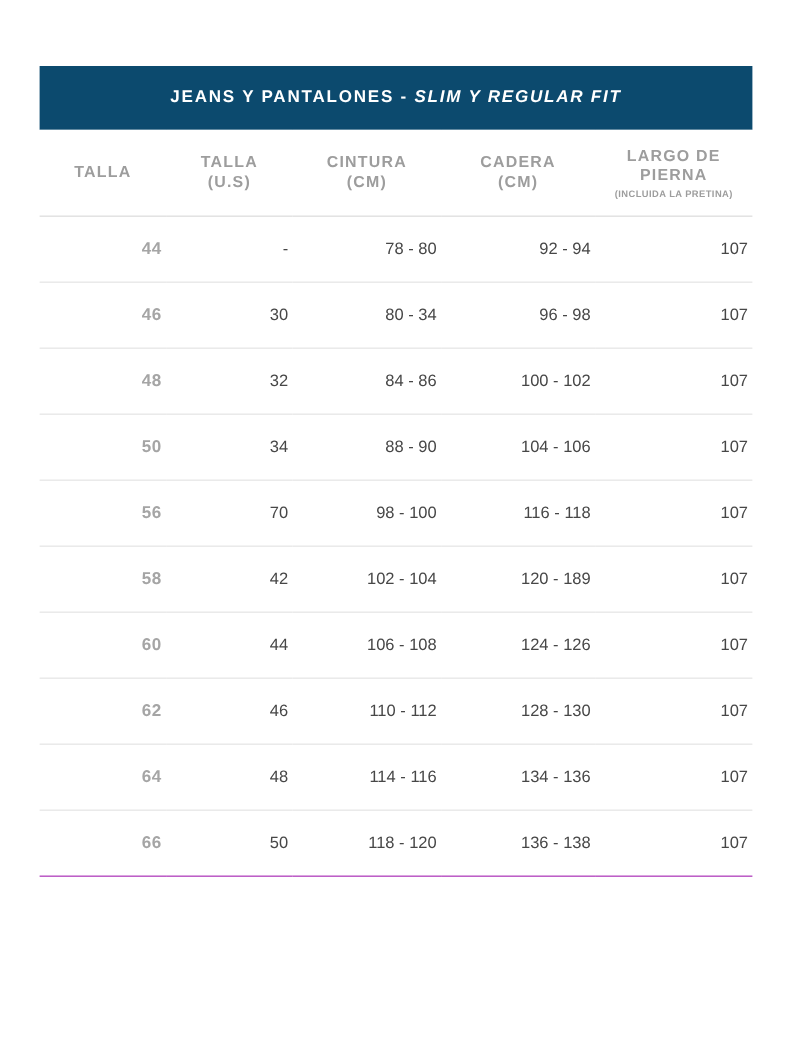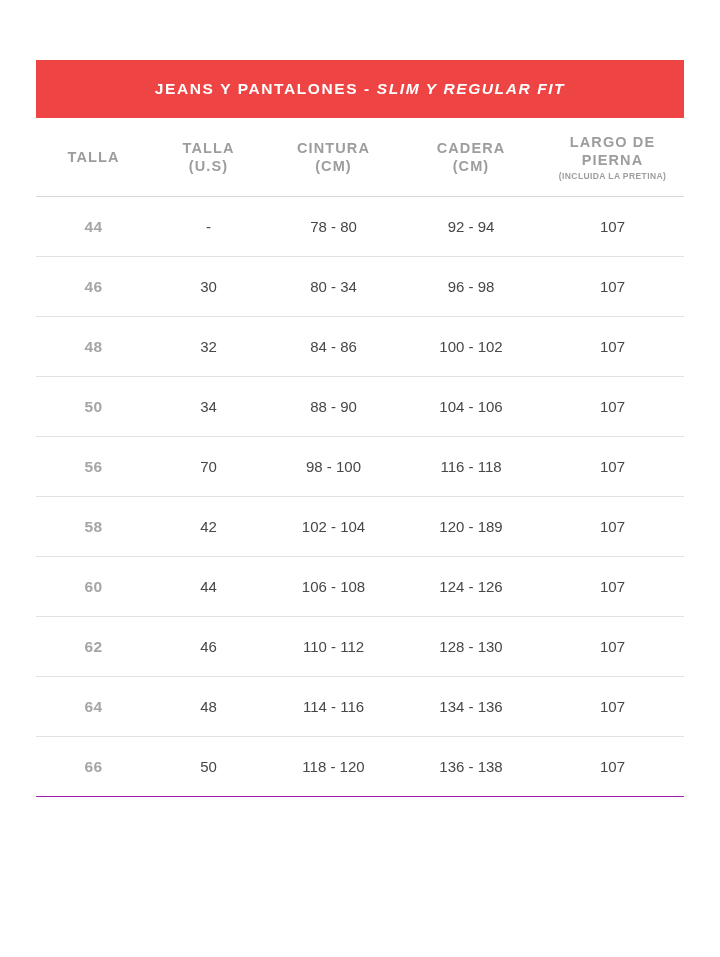--- a/index.html
+++ b/index.html
@@ -25,21 +25,21 @@
     left: 36px;
     top: 60px;
     width: 648px;
   }
   table.size-table {
     border-collapse: collapse;
     width: 648px;
     table-layout: fixed;
   }
   .banner-cell {
-    background: #ef4444;
+    background: #0c4a6e;
     color: #ffffff;
     text-align: center;
     height: 58px;
     vertical-align: middle;
     letter-spacing: 1.6px;
     font-size: 15.5px;
     font-weight: bold;
     padding: 0;
   }
   .banner-cell .reg {
@@ -68,21 +68,21 @@
   }
   thead.col-heads th .note {
     display: block;
     font-size: 8.5px;
     letter-spacing: 0.4px;
     margin-top: 2px;
   }
   tbody td {
     border-bottom: 1px solid #e2e2e2;
     height: 59px;
-    text-align: center;
+    text-align: right;
     vertical-align: middle;
     font-size: 15px;
     color: #474747;
     padding: 0 4px;
   }
   tbody td.talla {
     color: #a5a5a5;
     font-weight: bold;
     font-size: 15.5px;
     letter-spacing: 0.5px;

